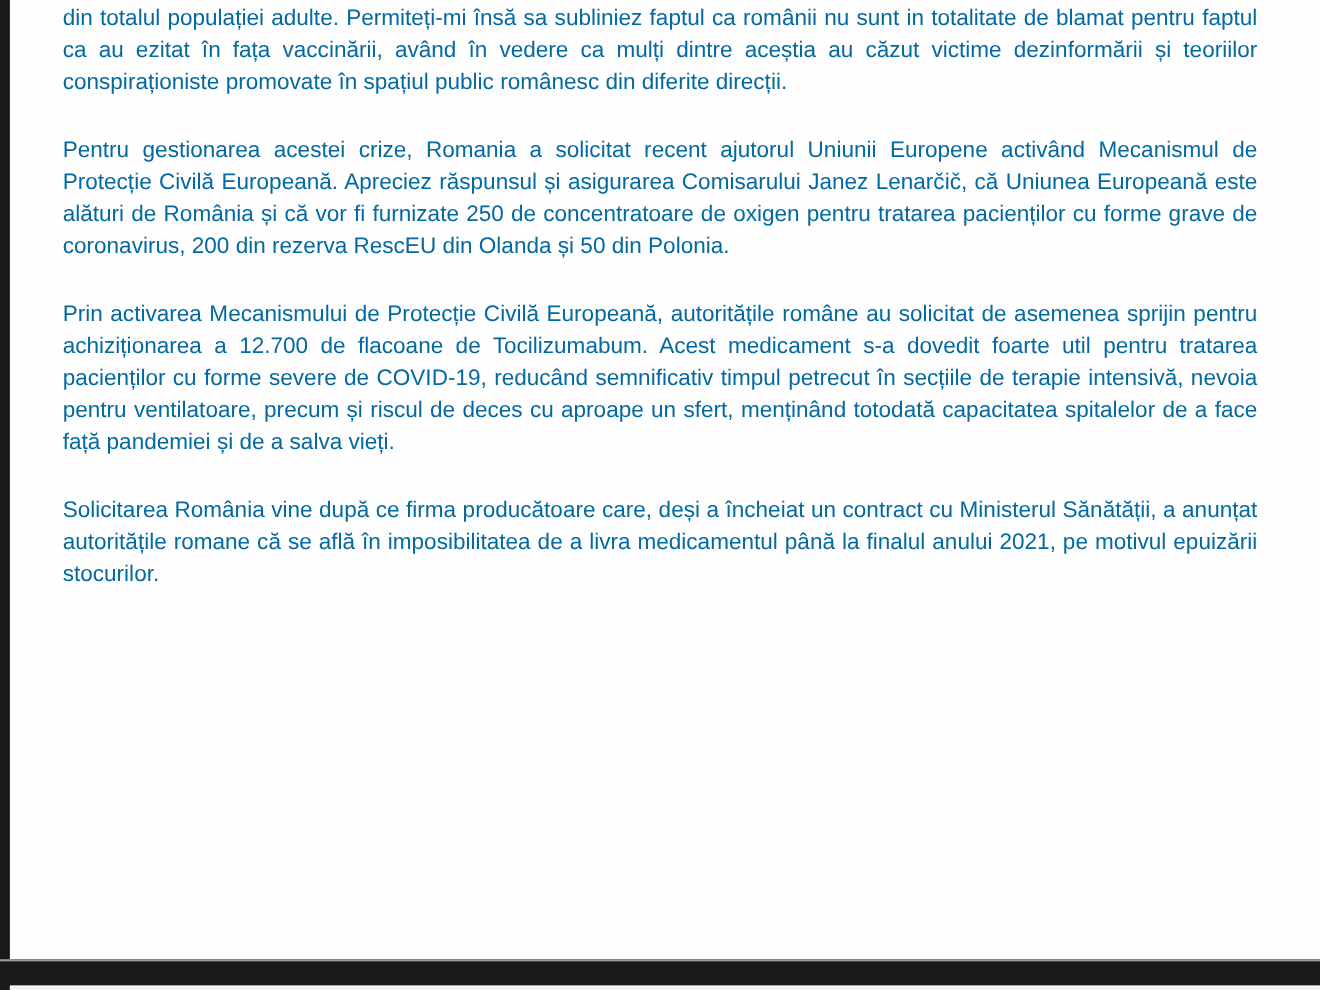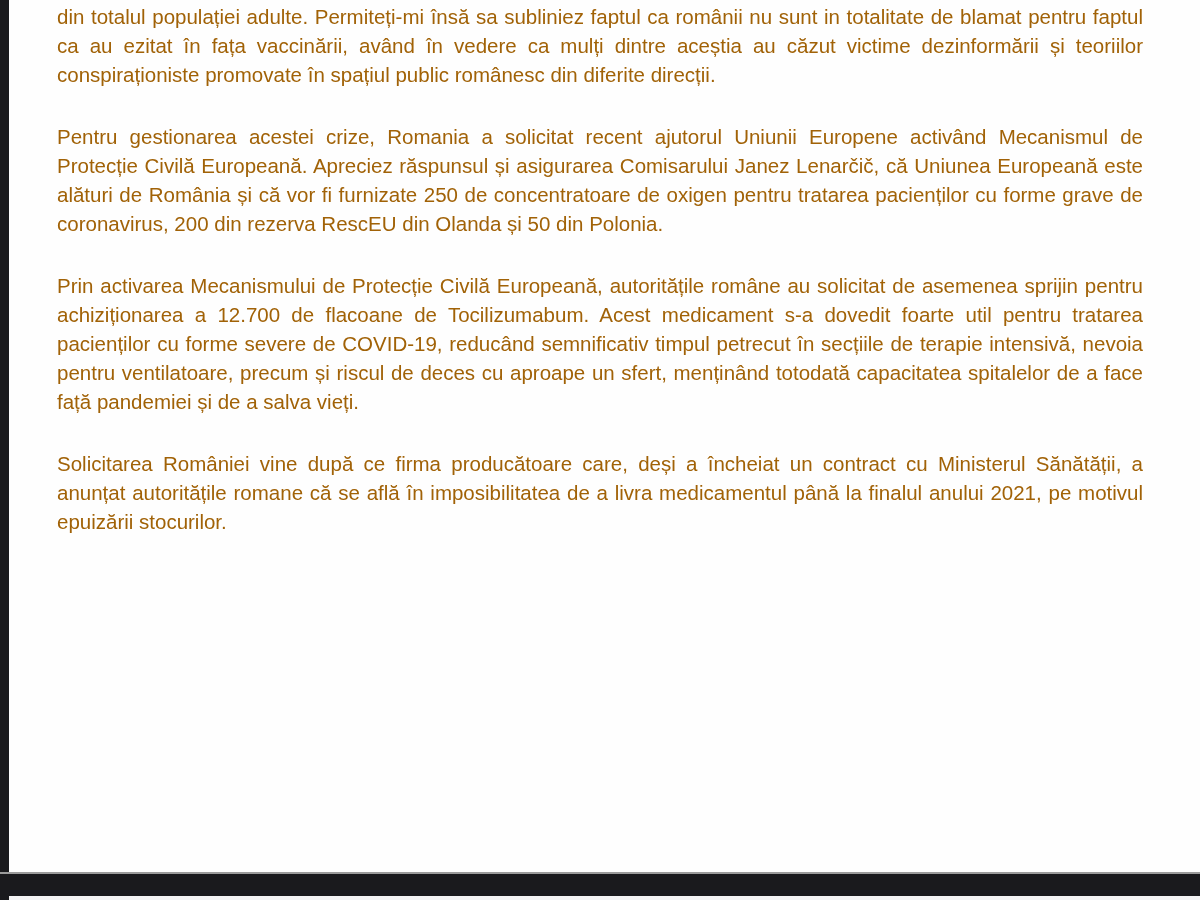--- a/index.html
+++ b/index.html
@@ -19,21 +19,21 @@
     left: 0;
     width: 1200px;
     height: 900px;
     background: #fefefe;
   }
   .doc-text {
     position: absolute;
     top: 2px;
     left: 57px;
     right: 57px;
-    color: #a16207;
+    color: #0369a1;
     font-size: 20.5px;
     line-height: 29px;
     text-align: justify;
   }
   .doc-text p {
     margin: 0 0 33px 0;
     padding: 0;
   }
   .left-edge-bar {
     position: absolute;
@@ -63,19 +63,19 @@
   }
 </style>
 </head>
 <body>
 
 <div class="page">
   <div class="doc-text">
     <p>din totalul populației adulte. Permiteți-mi însă sa subliniez faptul ca românii nu sunt in totalitate de blamat pentru faptul ca au ezitat în fața vaccinării, având în vedere ca mulți dintre aceștia au căzut victime dezinformării și teoriilor conspiraționiste promovate în spațiul public românesc din diferite direcții.</p>
     <p>Pentru gestionarea acestei crize, Romania a solicitat recent ajutorul Uniunii Europene activând Mecanismul de Protecție Civilă Europeană. Apreciez răspunsul și asigurarea Comisarului Janez Lenarčič, că Uniunea Europeană este alături de România și că vor fi furnizate 250 de concentratoare de oxigen pentru tratarea pacienților cu forme grave de coronavirus, 200 din rezerva RescEU din Olanda și 50 din Polonia.</p>
     <p>Prin activarea Mecanismului de Protecție Civilă Europeană, autoritățile române au solicitat de asemenea sprijin pentru achiziționarea a 12.700 de flacoane de Tocilizumabum. Acest medicament s-a dovedit foarte util pentru tratarea pacienților cu forme severe de COVID-19, reducând semnificativ timpul petrecut în secțiile de terapie intensivă, nevoia pentru ventilatoare, precum și riscul de deces cu aproape un sfert, menținând totodată capacitatea spitalelor de a face față pandemiei și de a salva vieți.</p>
-    <p>Solicitarea României vine după ce firma producătoare care, deși a încheiat un contract cu Ministerul Sănătății, a anunțat autoritățile romane că se află în imposibilitatea de a livra medicamentul până la finalul anului 2021, pe motivul epuizării stocurilor.</p>
+    <p>Solicitarea România vine după ce firma producătoare care, deși a încheiat un contract cu Ministerul Sănătății, a anunțat autoritățile romane că se află în imposibilitatea de a livra medicamentul până la finalul anului 2021, pe motivul epuizării stocurilor.</p>
   </div>
 
   <div class="left-edge-bar"></div>
   <div class="bottom-bar"></div>
   <div class="below-bar-strip"></div>
 </div>
 
 </body></html>

